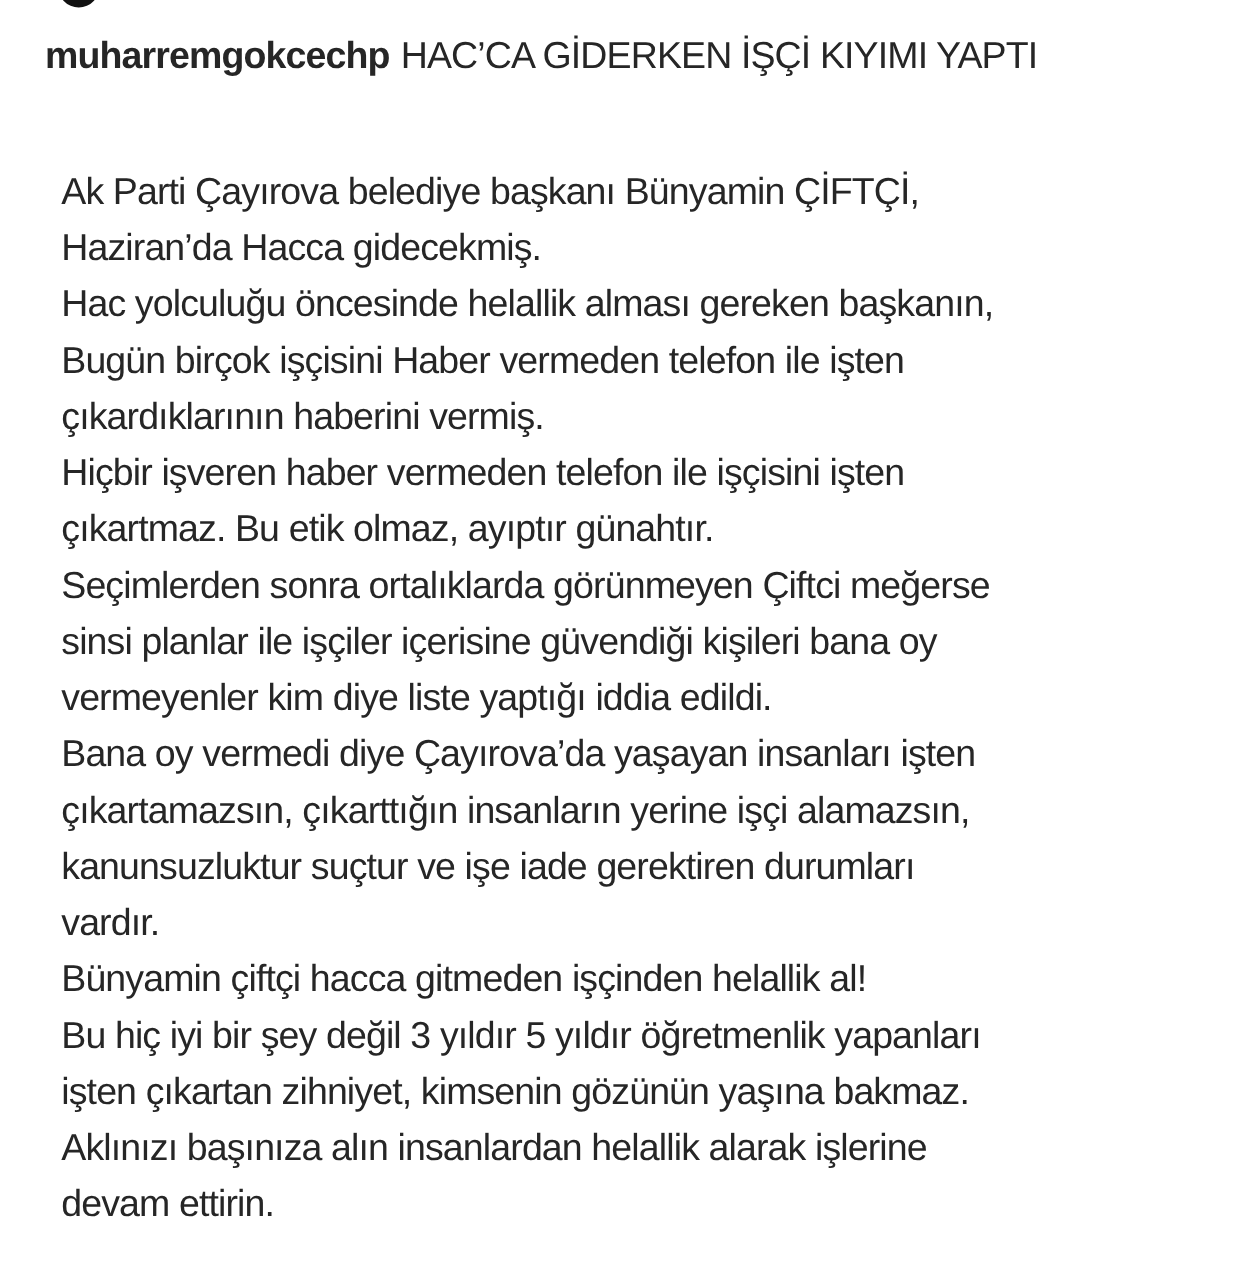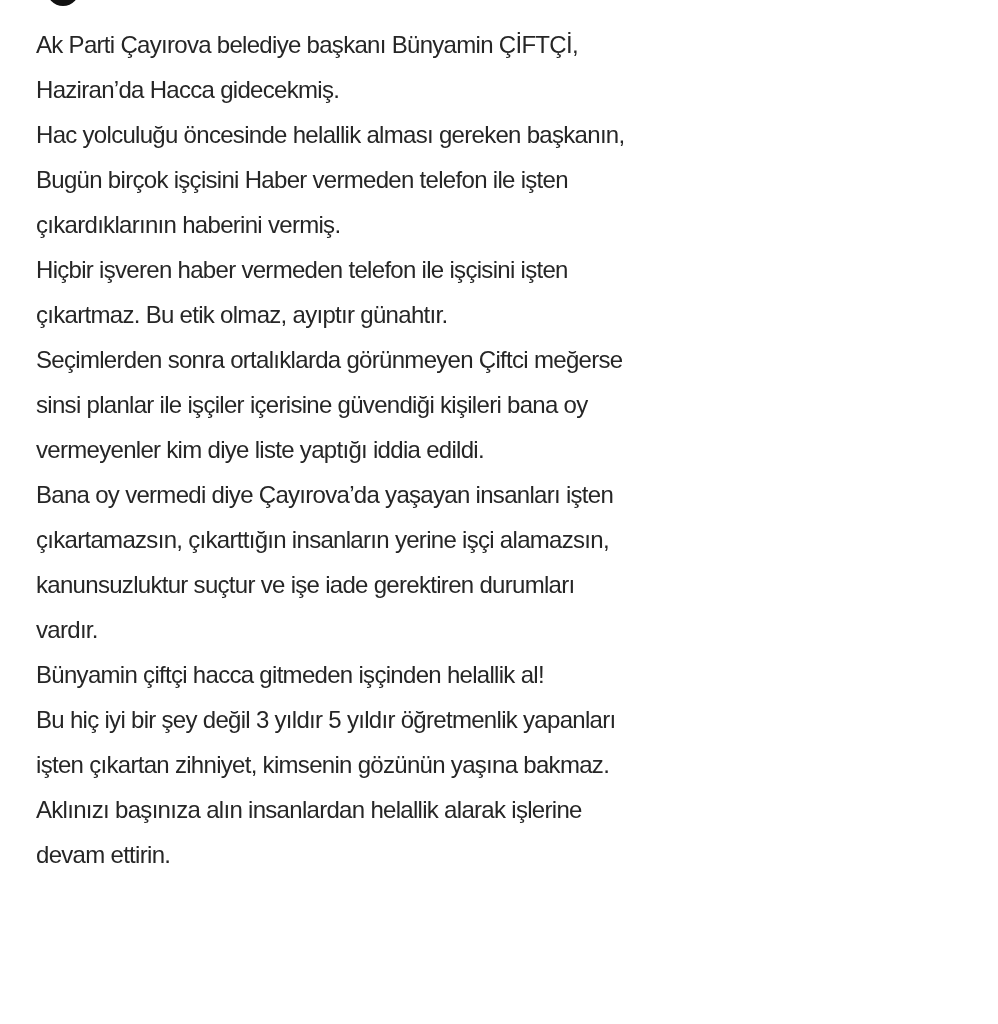--- a/index.html
+++ b/index.html
@@ -41,35 +41,36 @@
     white-space: pre;
   }
   .username {
     font-weight: 700;
     margin-right: 9px;
   }
   .caption-title {
     font-weight: 400;
   }
   .caption-body {
-    margin: 0;
-    font-size: 24px;
+    margin: 13px;
+    font-size: 30px;
     line-height: 45px;
     letter-spacing: -0.7px;
     white-space: pre;
   }
 </style>
 </head>
 <body>
 
 <div class="post">
 
   <div class="avatar"></div>
 
   <div class="caption">
+    <p class="first-line"><span class="username">muharremgokcechp</span><span class="caption-title">HAC’CA GİDERKEN İŞÇİ KIYIMI YAPTI</span></p>
 
     <p class="caption-body">Ak Parti Çayırova belediye başkanı Bünyamin ÇİFTÇİ,
 Haziran’da Hacca gidecekmiş.
 Hac yolculuğu öncesinde helallik alması gereken başkanın,
 Bugün birçok işçisini Haber vermeden telefon ile işten
 çıkardıklarının haberini vermiş.
 Hiçbir işveren haber vermeden telefon ile işçisini işten
 çıkartmaz. Bu etik olmaz, ayıptır günahtır.
 Seçimlerden sonra ortalıklarda görünmeyen Çiftci meğerse
 sinsi planlar ile işçiler içerisine güvendiği kişileri bana oy

